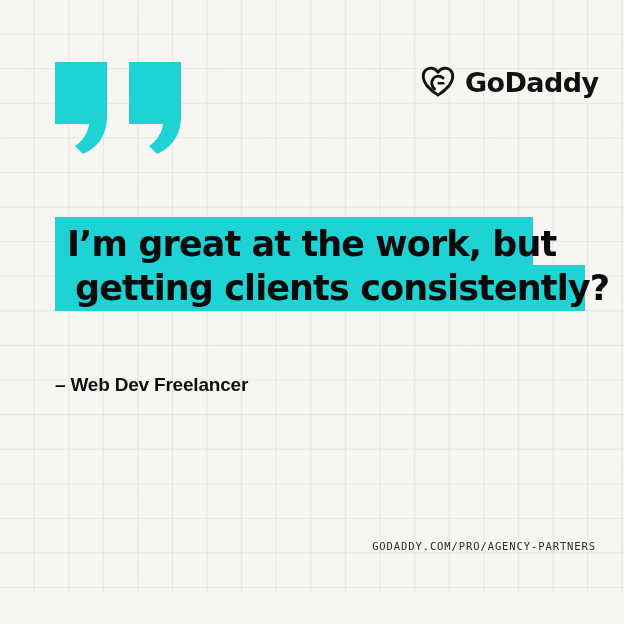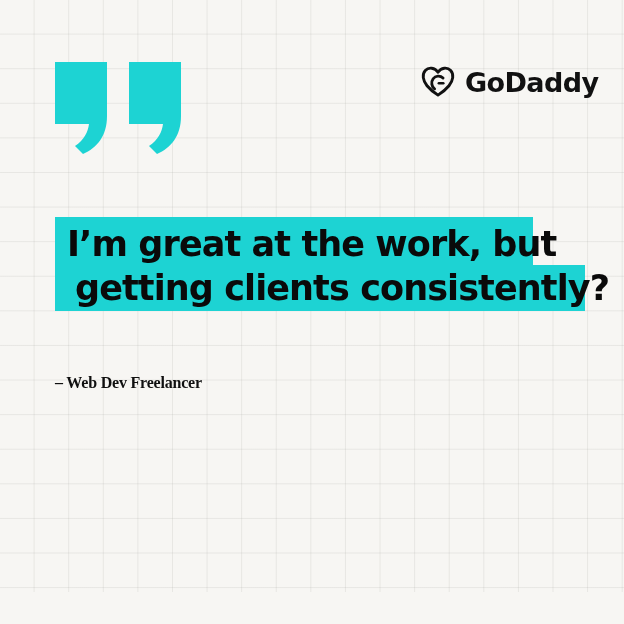--- a/index.html
+++ b/index.html
@@ -91,23 +91,23 @@
   }
   .quote-line.l1 { width: 478px; padding-top: 7px;  line-height: 41px; }
   .quote-line.l2 { width: 530px; padding-left: 20px; }
   .quote-line.l3 { width: 386px; padding-bottom: 9px; }
 
   
   #attribution {
     position: absolute;
     left: 55px;
     top: 374px;
-    font-family: Liberation Serif, serif;
+    font-family: Liberation Sans, sans-serif;
     font-weight: 700;
-    font-size: 16px;
+    font-size: 19px;
     letter-spacing: -0.2px;
     color: #101010;
     white-space: nowrap;
   }
 
   
   #footer-url {
     position: absolute;
     right: 28px;
     bottom: 40px;
@@ -143,14 +143,15 @@
     <span id="logo-wordmark">GoDaddy</span>
   </div>
 
   <div id="quote-block">
     <span class="quote-line l1">I’m great at the work, but</span>
     <span class="quote-line l2">getting clients consistently?</span>
   </div>
 
   <div id="attribution">– Web Dev Freelancer</div>
 
+  <div id="footer-url">GODADDY.COM/PRO/AGENCY-PARTNERS</div>
 
 </div>
 
 </body></html>

